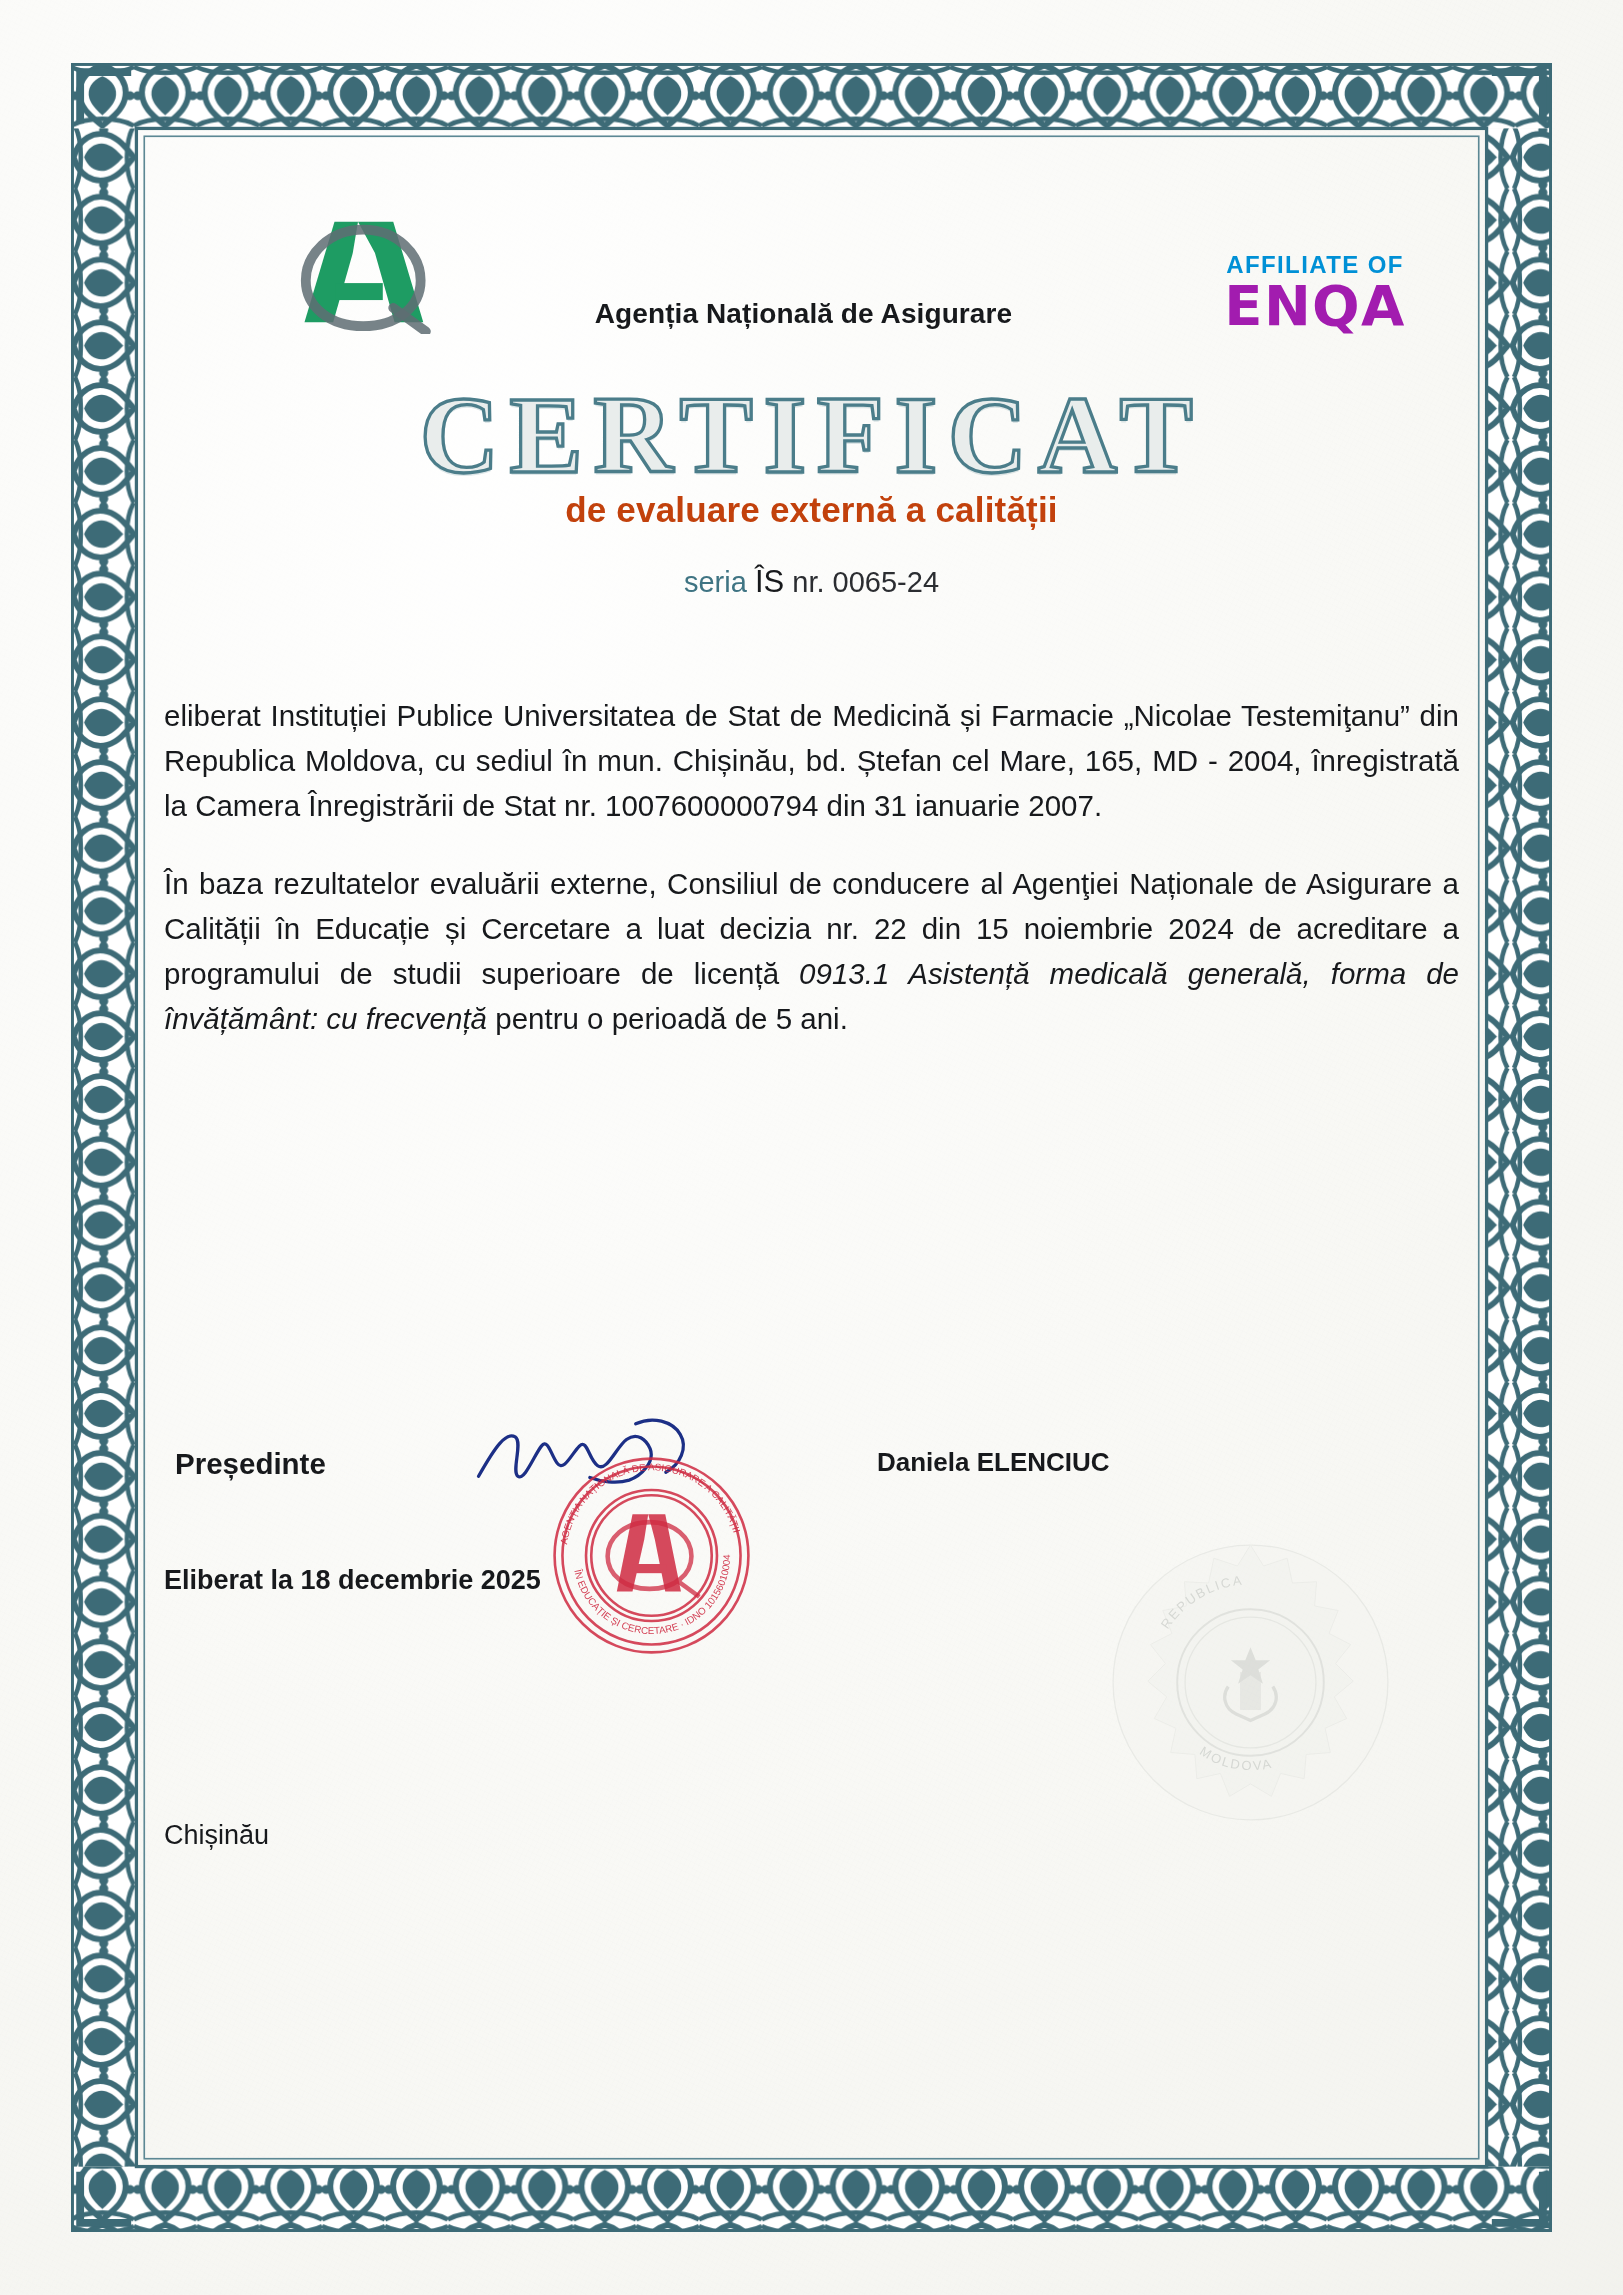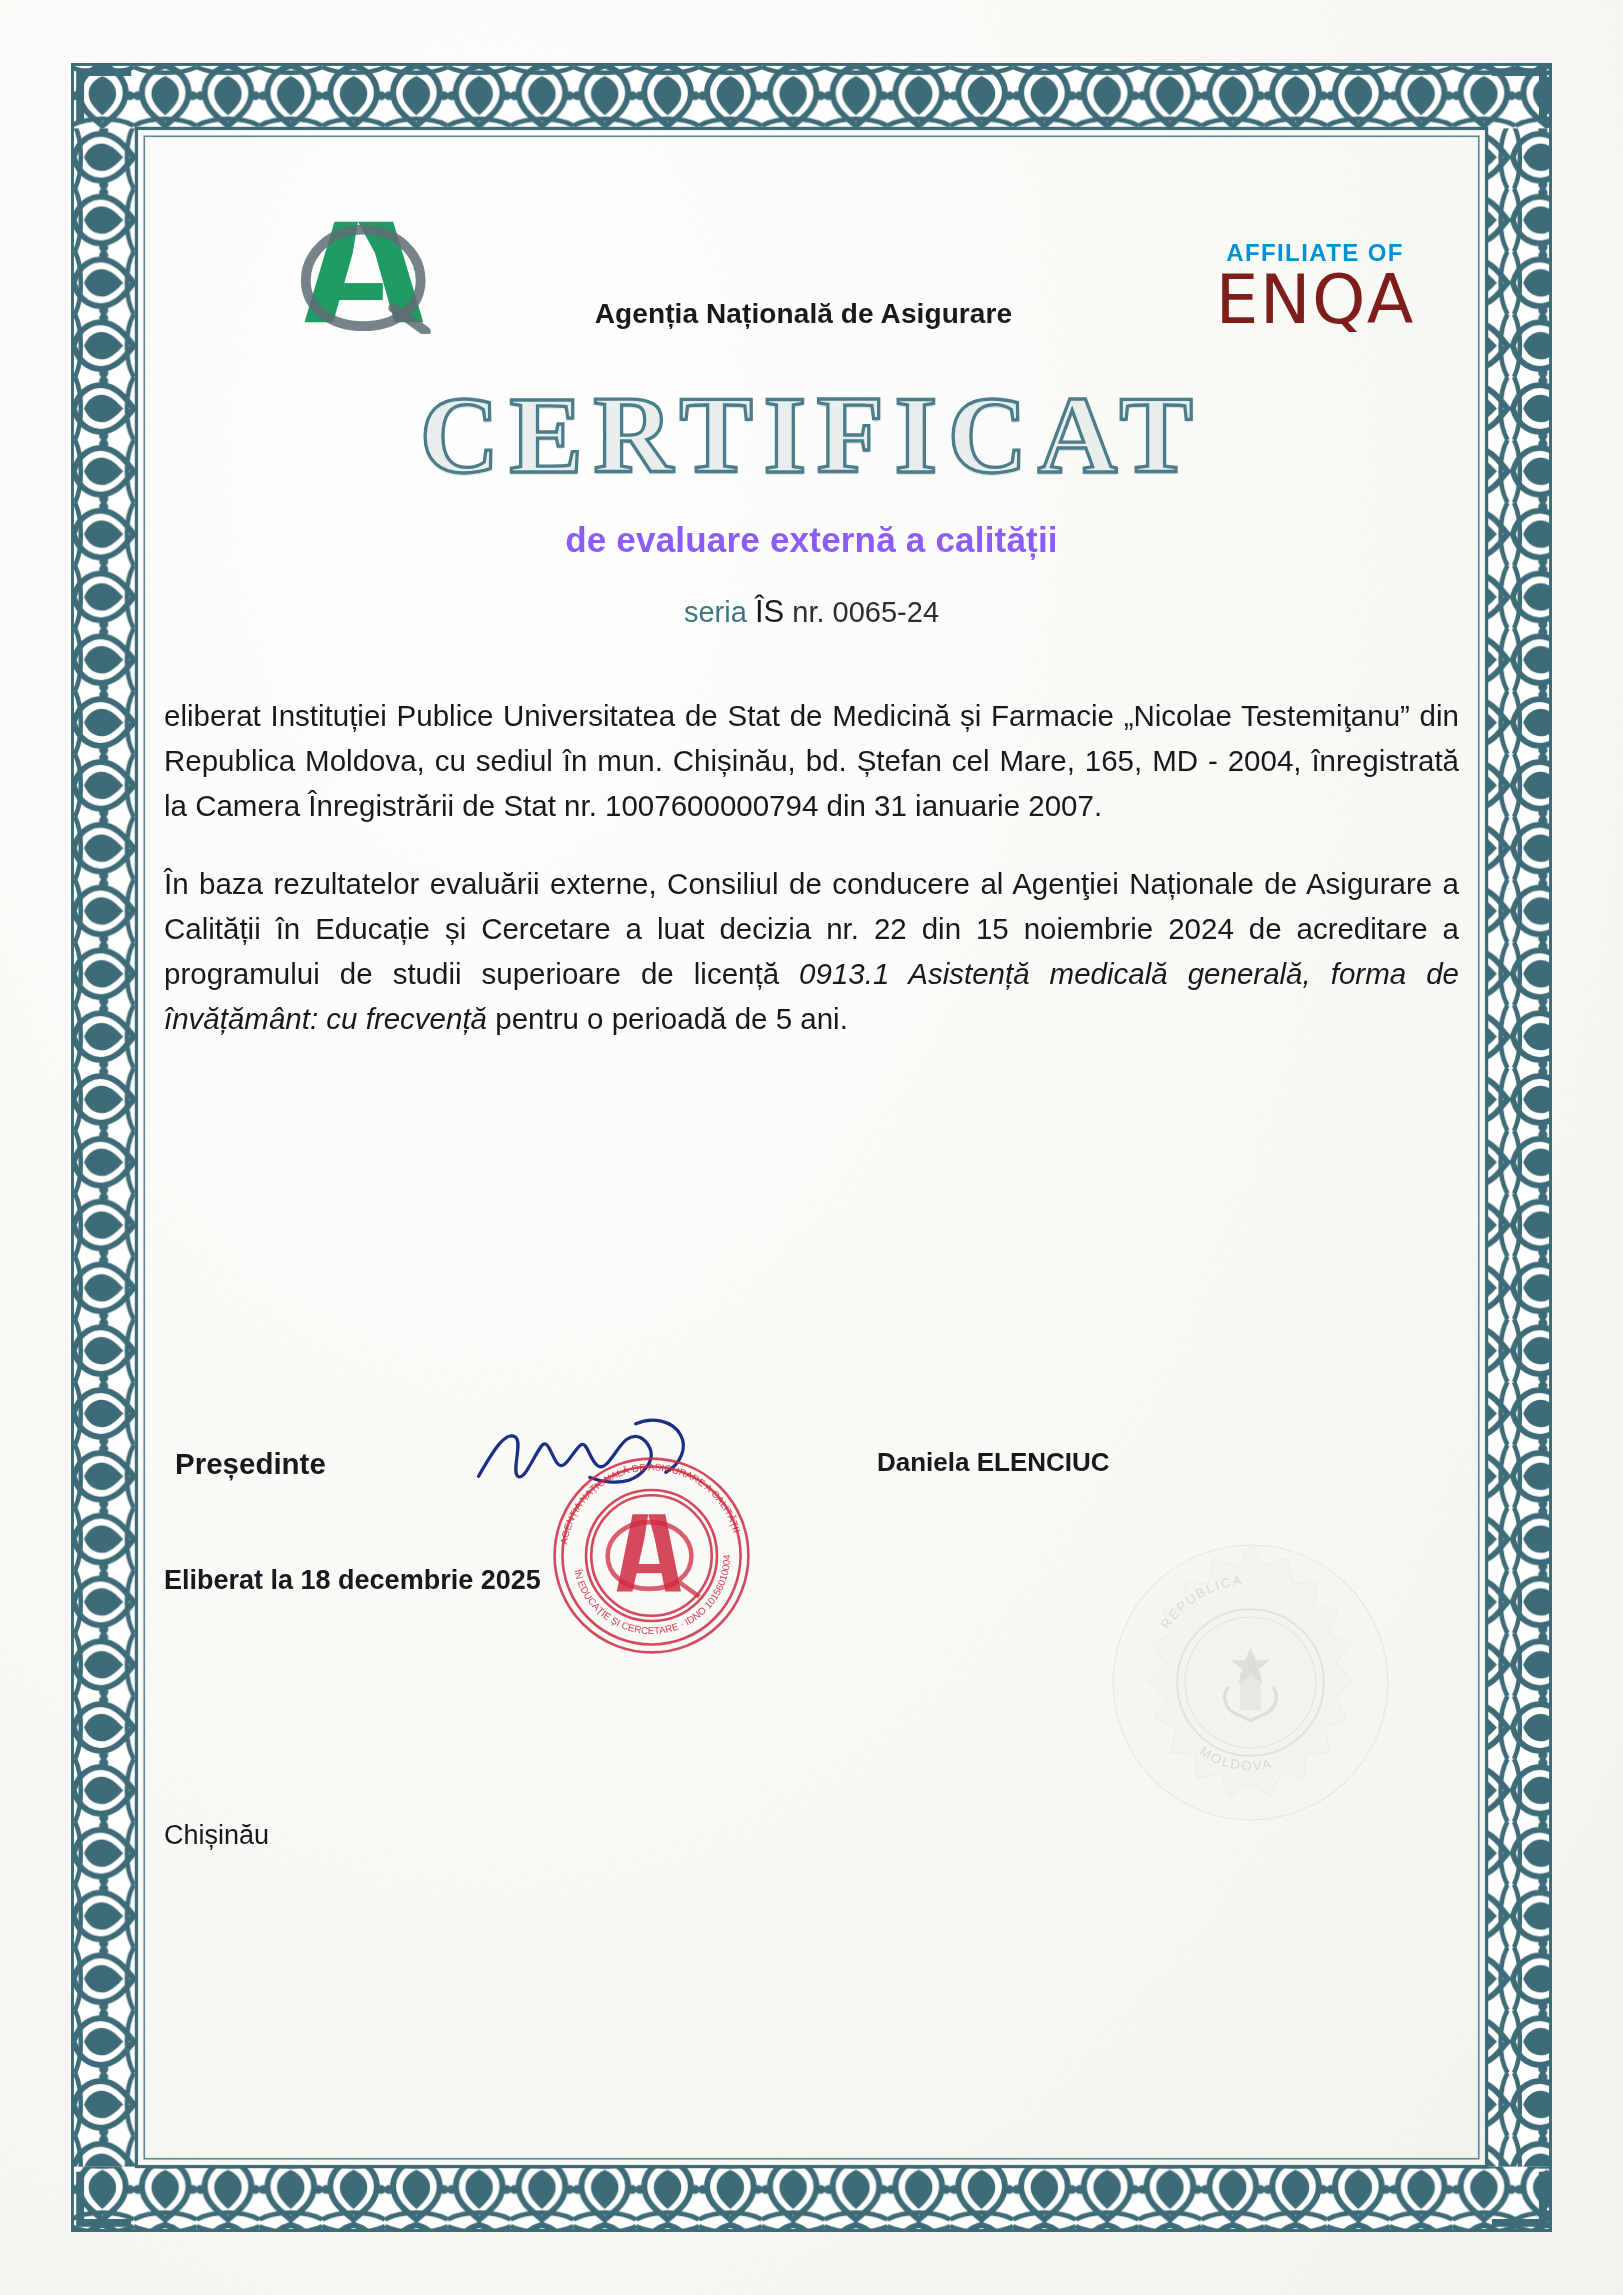--- a/index.html
+++ b/index.html
@@ -75,25 +75,25 @@
     text-align: center;
     padding-right: 6.5px;
   }
   .enqa .aff {
     color: #0090d6;
     font-size: 24px;
     font-weight: bold;
     letter-spacing: 1.4px;
   }
   .enqa .word {
-    color: #7f1d1d;
-    font-size: 68px;
+    color: #a21caf;
+    font-size: 56px;
     line-height: 0.98;
     letter-spacing: 1.3px;
-    font-weight: 400;
+    font-weight: 700;
     font-family: "DejaVu Sans", sans-serif;
   }
 
   
   .title-wrap {
     position: absolute;
     left: 0;
     right: 0;
     top: 216px;
     text-align: center;
@@ -103,23 +103,22 @@
     font-size: 110px;
     font-weight: bold;
     letter-spacing: 10.5px;
     color: #e9edec;
     -webkit-text-stroke: 3.3px #4b7d8a;
     text-shadow: 0 2.6px 0 rgba(75,125,138,0.18);
     margin: 0;
     line-height: 1;
   }
   .subtitle {
-    margin-top: 30px;
     font-size: 35px;
-    color: #8b5cf6;
+    color: #c2410c;
     font-weight: 600;
     letter-spacing: 0.2px;
   }
   .serial {
     margin-top: 34px;
     font-size: 29px;
     color: #2b2d31;
   }
   .serial .lbl { color: #3f7483; }
   .serial .seria { font-size: 31px; color: #17191c; }

